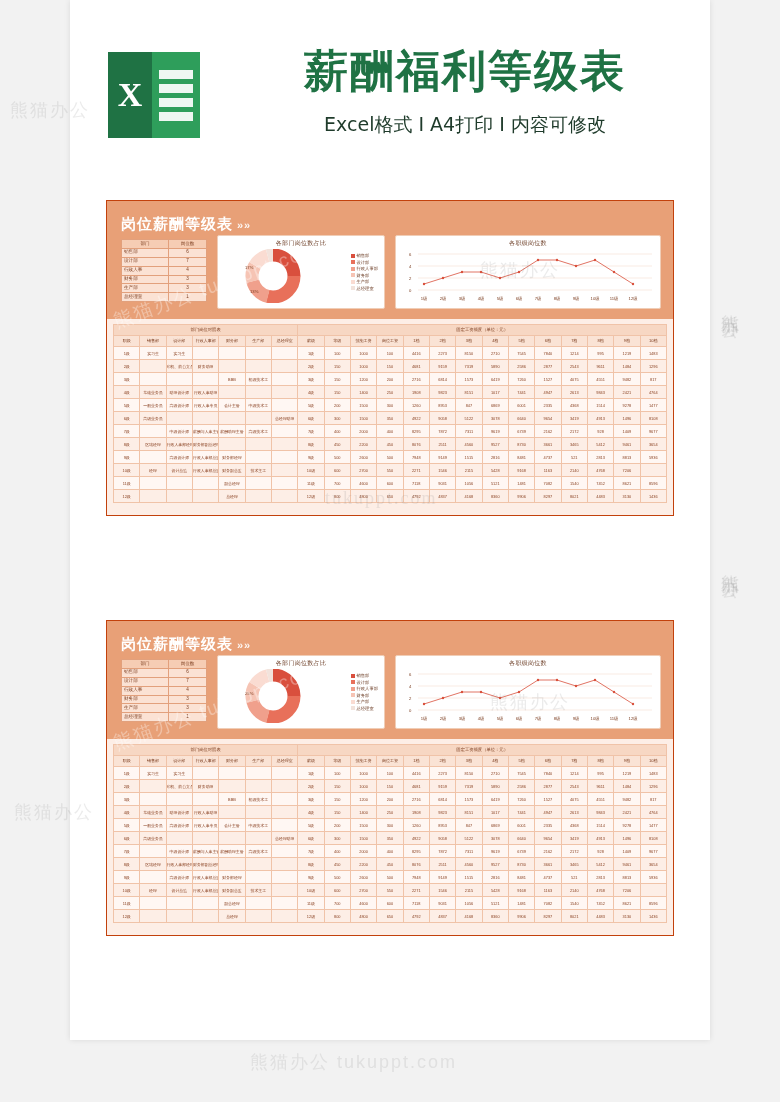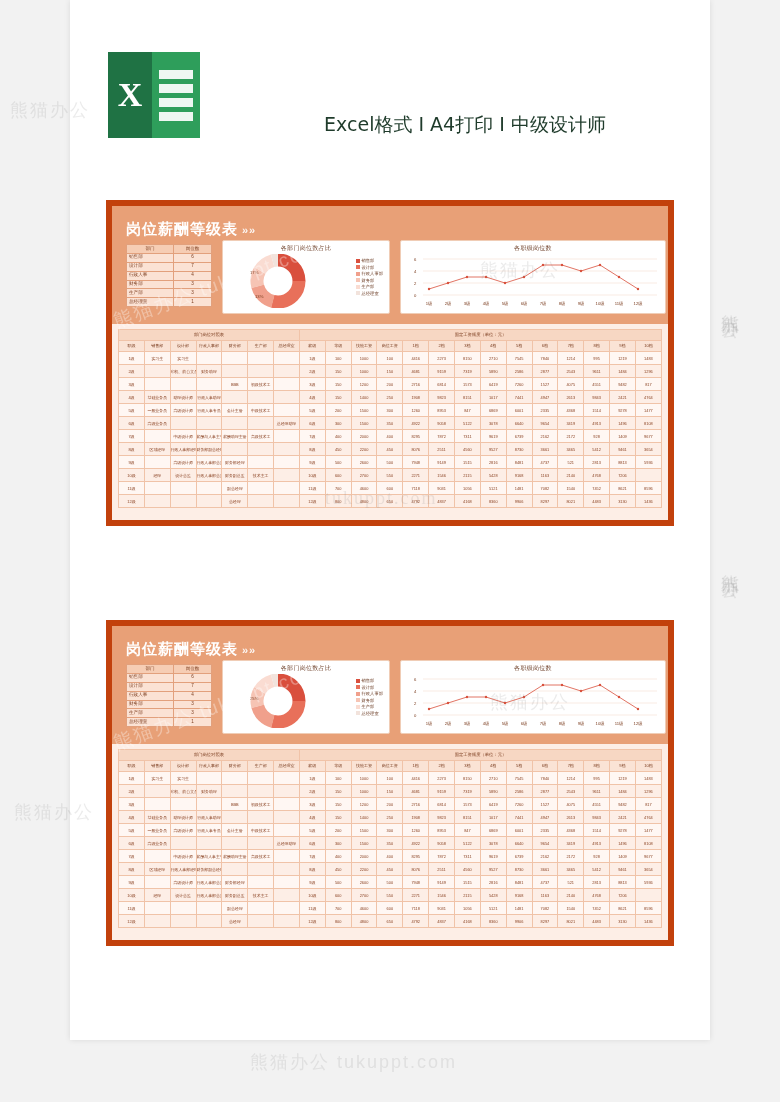--- a/index.html
+++ b/index.html
@@ -53,21 +53,21 @@
     position: absolute; left: 180px; top: 112px; width: 430px;
     text-align: center;
     font-size: 19px; color: #1f3b2b;
     font-family: "DejaVu Sans", sans-serif;
   }
 
   
   .sheet {
     position: absolute; left: 36px; width: 568px;
     background: #fdeee6;
-    border: 6px solid #c2410c;
+    border: 1px solid #c2410c;
   }
   .sheet.one { top: 200px; }
   .sheet.two { top: 620px; }
 
   .sheet-top {
     height: 118px; background: #e8a077; position: relative;
   }
   .sheet-title {
     position: absolute; left: 14px; top: 14px;
     color: #ffffff; font-size: 15px; font-weight: bold;
@@ -160,21 +160,22 @@
   <div class="header">
     <div class="xls-logo">
       <div class="lblock">X</div>
       <div class="rblock">
         <i></i>
           <i></i>
           <i></i>
           <i></i>
       </div>
     </div>
-    <div class="title-sub">Excel格式 Ⅰ A4打印 Ⅰ 中级设计师</div>
+    <div class="title-main">薪酬福利等级表</div>
+    <div class="title-sub">Excel格式 Ⅰ A4打印 Ⅰ 内容可修改</div>
   </div>
 
   <div class="sheet one">
     <div class="sheet-top">
       <div class="sheet-title">
         <span>岗位薪酬等级表</span><span class="arr">»»</span>
       </div>
 
       <table class="mini-table">
         <tbody>

